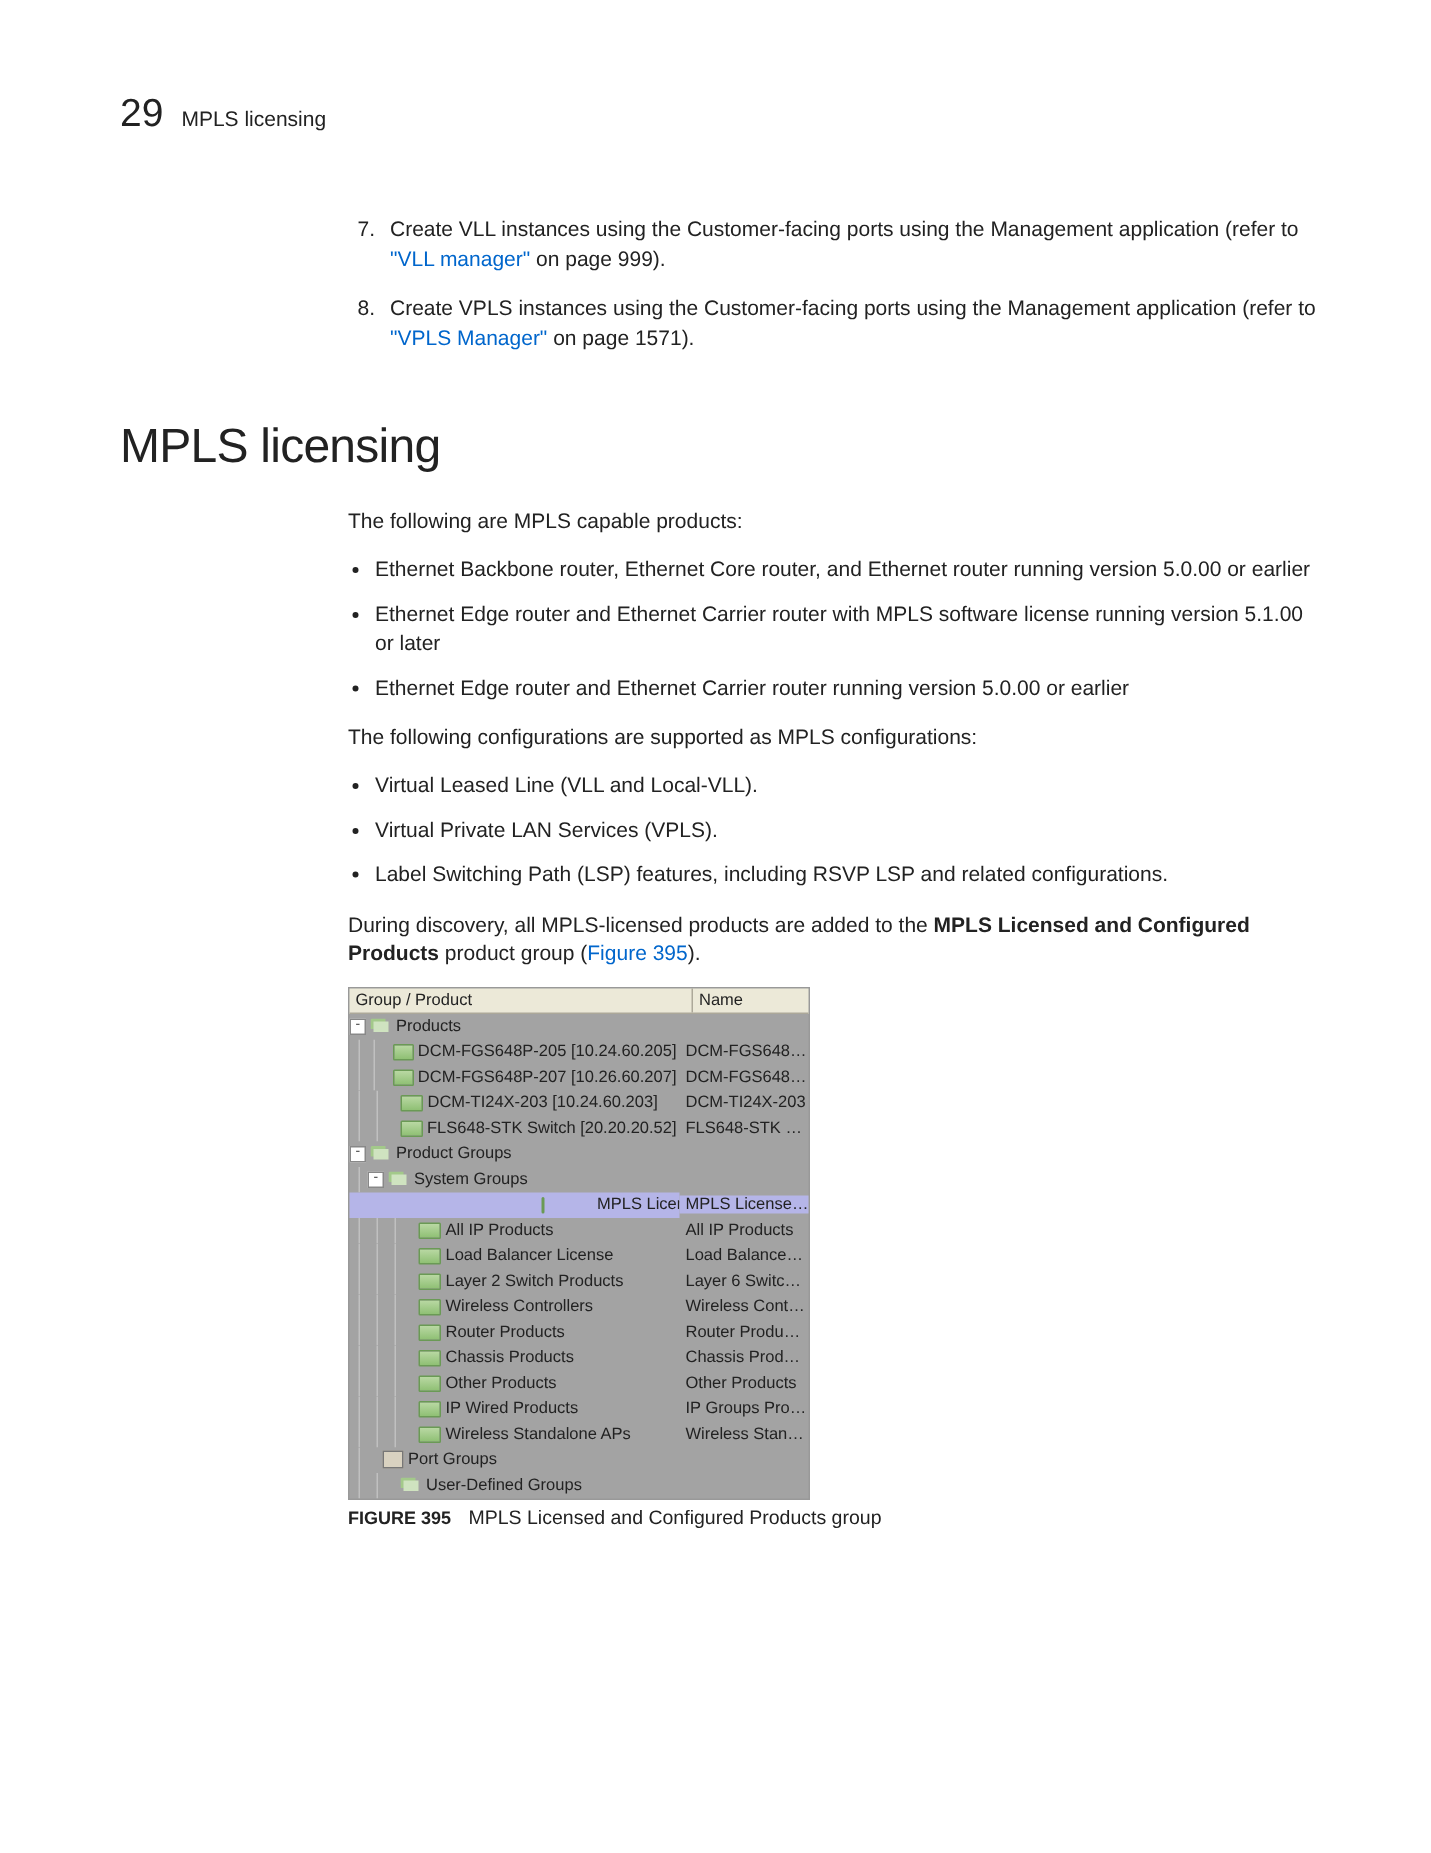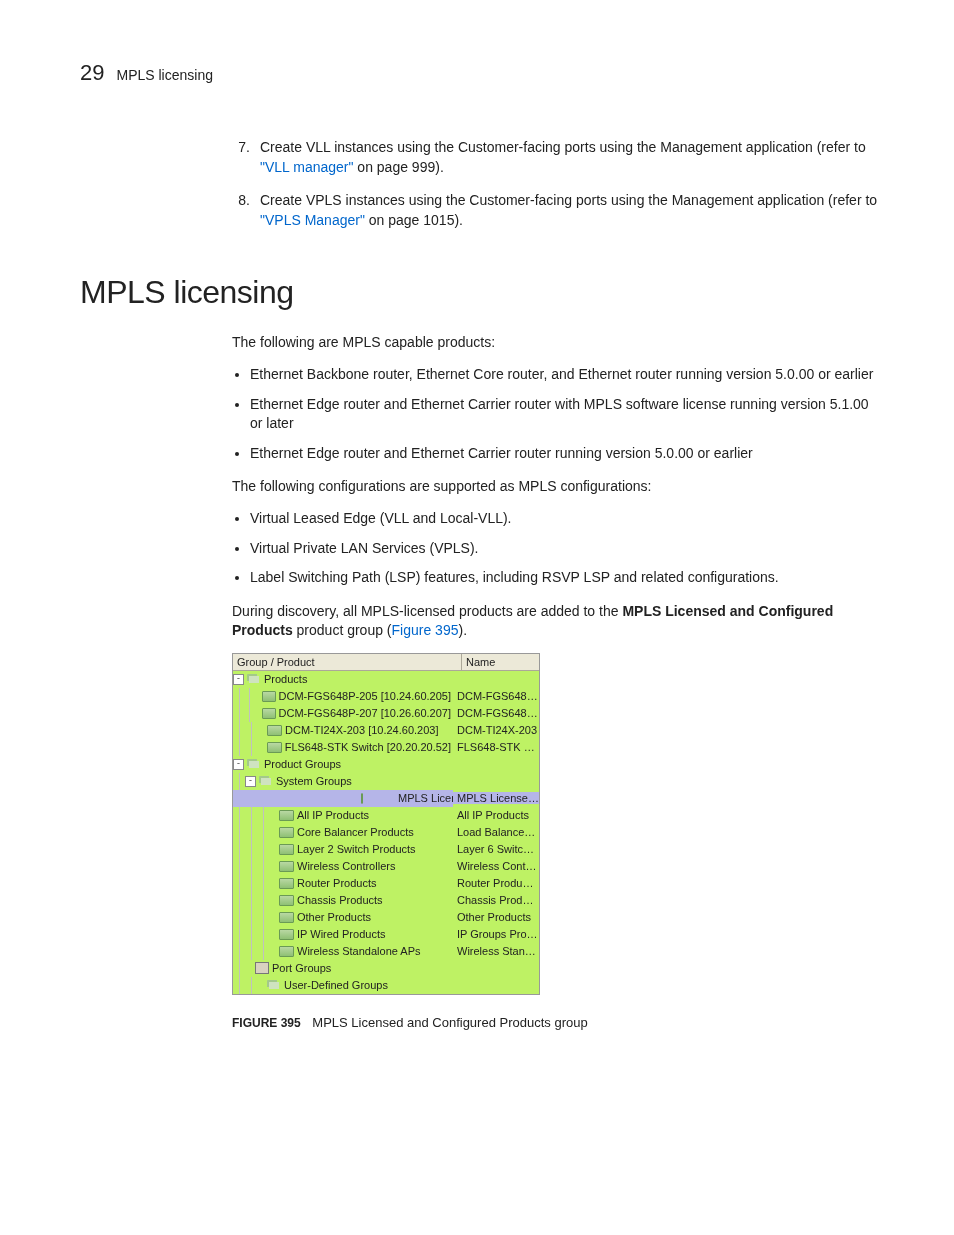--- a/index.html
+++ b/index.html
@@ -6,21 +6,21 @@
     font-family: Arial, "Helvetica Neue", Helvetica, sans-serif;
     font-size: 14px;
     color: #222;
     margin: 0;
     padding: 60px 70px 60px 80px;
     width: 954px;
     box-sizing: border-box;
     background: #fff;
   }
   .header { display: flex; align-items: baseline; gap: 12px; margin-bottom: 52px; }
-  .page-num { font-size: 22px; font-weight: 400; }
+  .page-num { font-size: 26px; font-weight: 400; }
   .header-title { font-size: 14px; }
   .indented { margin-left: 152px; }
   .step-item { display: flex; gap: 10px; margin-bottom: 14px; line-height: 1.4; }
   .step-num { min-width: 18px; text-align: right; }
   .link { color: #0066cc; }
   h1.section {
     font-family: Arial, sans-serif;
     font-size: 32px;
     font-weight: 400;
     margin: 44px 0 22px 0;
@@ -29,21 +29,21 @@
   .para { line-height: 1.4; margin-bottom: 12px; }
   ul.bullets { list-style: disc; padding-left: 18px; margin: 0 0 14px 0; }
   ul.bullets li { margin-bottom: 10px; line-height: 1.4; }
   .bold { font-weight: 700; }
   .figure-wrap { margin-left: 152px; margin-top: 6px; }
   .tree-panel {
     border: 1px solid #999;
     width: 306px;
     font-family: Tahoma, Arial, sans-serif;
     font-size: 11px;
-    background: #bef264;
+    background: #a3a3a3;
   }
   .tree-head { display: flex; background: #ece9d8; border-bottom: 1px solid #aca899; }
   .tree-head .col1 { flex: 0 0 220px; padding: 2px 4px; border-right: 1px solid #aca899; }
   .tree-head .col2 { flex: 1; padding: 2px 4px; }
   .row { display: flex; align-items: center; height: 17px; }
   .row .lead { flex: 0 0 220px; display: flex; align-items: center; overflow: hidden; white-space: nowrap; padding-right: 2px; box-sizing: border-box;}
   .row .namecol { flex: 1; padding-left: 4px; overflow: hidden; white-space: nowrap; text-overflow: ellipsis; }
   .row.sel .lead, .row.sel .namecol { background: #b5b5e8; gap: 32px; }
   .sp { display:inline-block; width: 14px; height: 14px; }
   .toggle {
@@ -71,58 +71,58 @@
     width:12px; height:10px; background:#d9d2c0; border:1px solid #777;
   }
   .tree-lines {
     display:inline-block; height:17px; width:12px;
     background-image:
       linear-gradient(#c0c0c0,#c0c0c0);
     background-size: 1px 100%;
     background-position: 6px 0;
     background-repeat: no-repeat;
   }
-  .fig-cap { margin-top: 20px; font-size: 13px; }
+  .fig-cap { margin-top: 4px; font-size: 13px; }
   .fig-cap .figlabel { font-weight: 700; font-size: 12px; margin-right: 8px;}
 </style>
 </head>
 <body>
 
 <div class="header">
   <span class="page-num">29</span>
   <span class="header-title">MPLS licensing</span>
 </div>
 
 <div class="indented">
   <div class="step-item">
     <span class="step-num">7.</span>
     <span>
       <span>Create VLL instances using the Customer-facing ports using the Management application (refer to </span><span class="link">"VLL manager"</span><span> on page 999).</span>
     </span>
   </div>
   <div class="step-item">
     <span class="step-num">8.</span>
     <span>
-      <span>Create VPLS instances using the Customer-facing ports using the Management application (refer to </span><span class="link">"VPLS Manager"</span><span> on page 1015).</span>
+      <span>Create VPLS instances using the Customer-facing ports using the Management application (refer to </span><span class="link">"VPLS Manager"</span><span> on page 1571).</span>
     </span>
   </div>
 </div>
 
 <h1 class="section">MPLS licensing</h1>
 
 <div class="indented">
   <p class="para">The following are MPLS capable products:</p>
   <ul class="bullets">
     <li>Ethernet Backbone router, Ethernet Core router, and Ethernet router  running version 5.0.00 or earlier</li>
     <li>Ethernet Edge router and Ethernet Carrier router with MPLS software license running version 5.1.00 or later</li>
     <li>Ethernet Edge router and Ethernet Carrier router running version 5.0.00 or earlier</li>
   </ul>
   <p class="para">The following configurations are supported as MPLS configurations:</p>
   <ul class="bullets">
-    <li>Virtual Leased Edge (VLL and Local-VLL).</li>
+    <li>Virtual Leased Line (VLL and Local-VLL).</li>
     <li>Virtual Private LAN Services (VPLS).</li>
     <li>Label Switching Path (LSP) features, including RSVP LSP and related configurations.</li>
   </ul>
   <p class="para">
     <span>During discovery, all MPLS-licensed products are added to the </span><span class="bold">MPLS Licensed and Configured Products</span><span> product group (</span><span class="link">Figure 395</span><span>).</span>
   </p>
 </div>
 
 <div class="figure-wrap">
   <div class="tree-panel">
@@ -218,21 +218,21 @@
           </div>
           <div class="namecol">All IP Products</div>
         </div>
         <div class="row">
           <div class="lead">
             <span class="tree-lines"></span>
             <span class="tree-lines"></span>
             <span class="tree-lines"></span>
             <span class="sp" style="width: 10px;"></span>
             <span class="icon-leaf"></span>
-            <span>Core Balancer Products</span>
+            <span>Load Balancer License</span>
           </div>
           <div class="namecol">Load Balance…</div>
         </div>
         <div class="row">
           <div class="lead">
             <span class="tree-lines"></span>
             <span class="tree-lines"></span>
             <span class="tree-lines"></span>
             <span class="sp" style="width: 10px;"></span>
             <span class="icon-leaf"></span>

